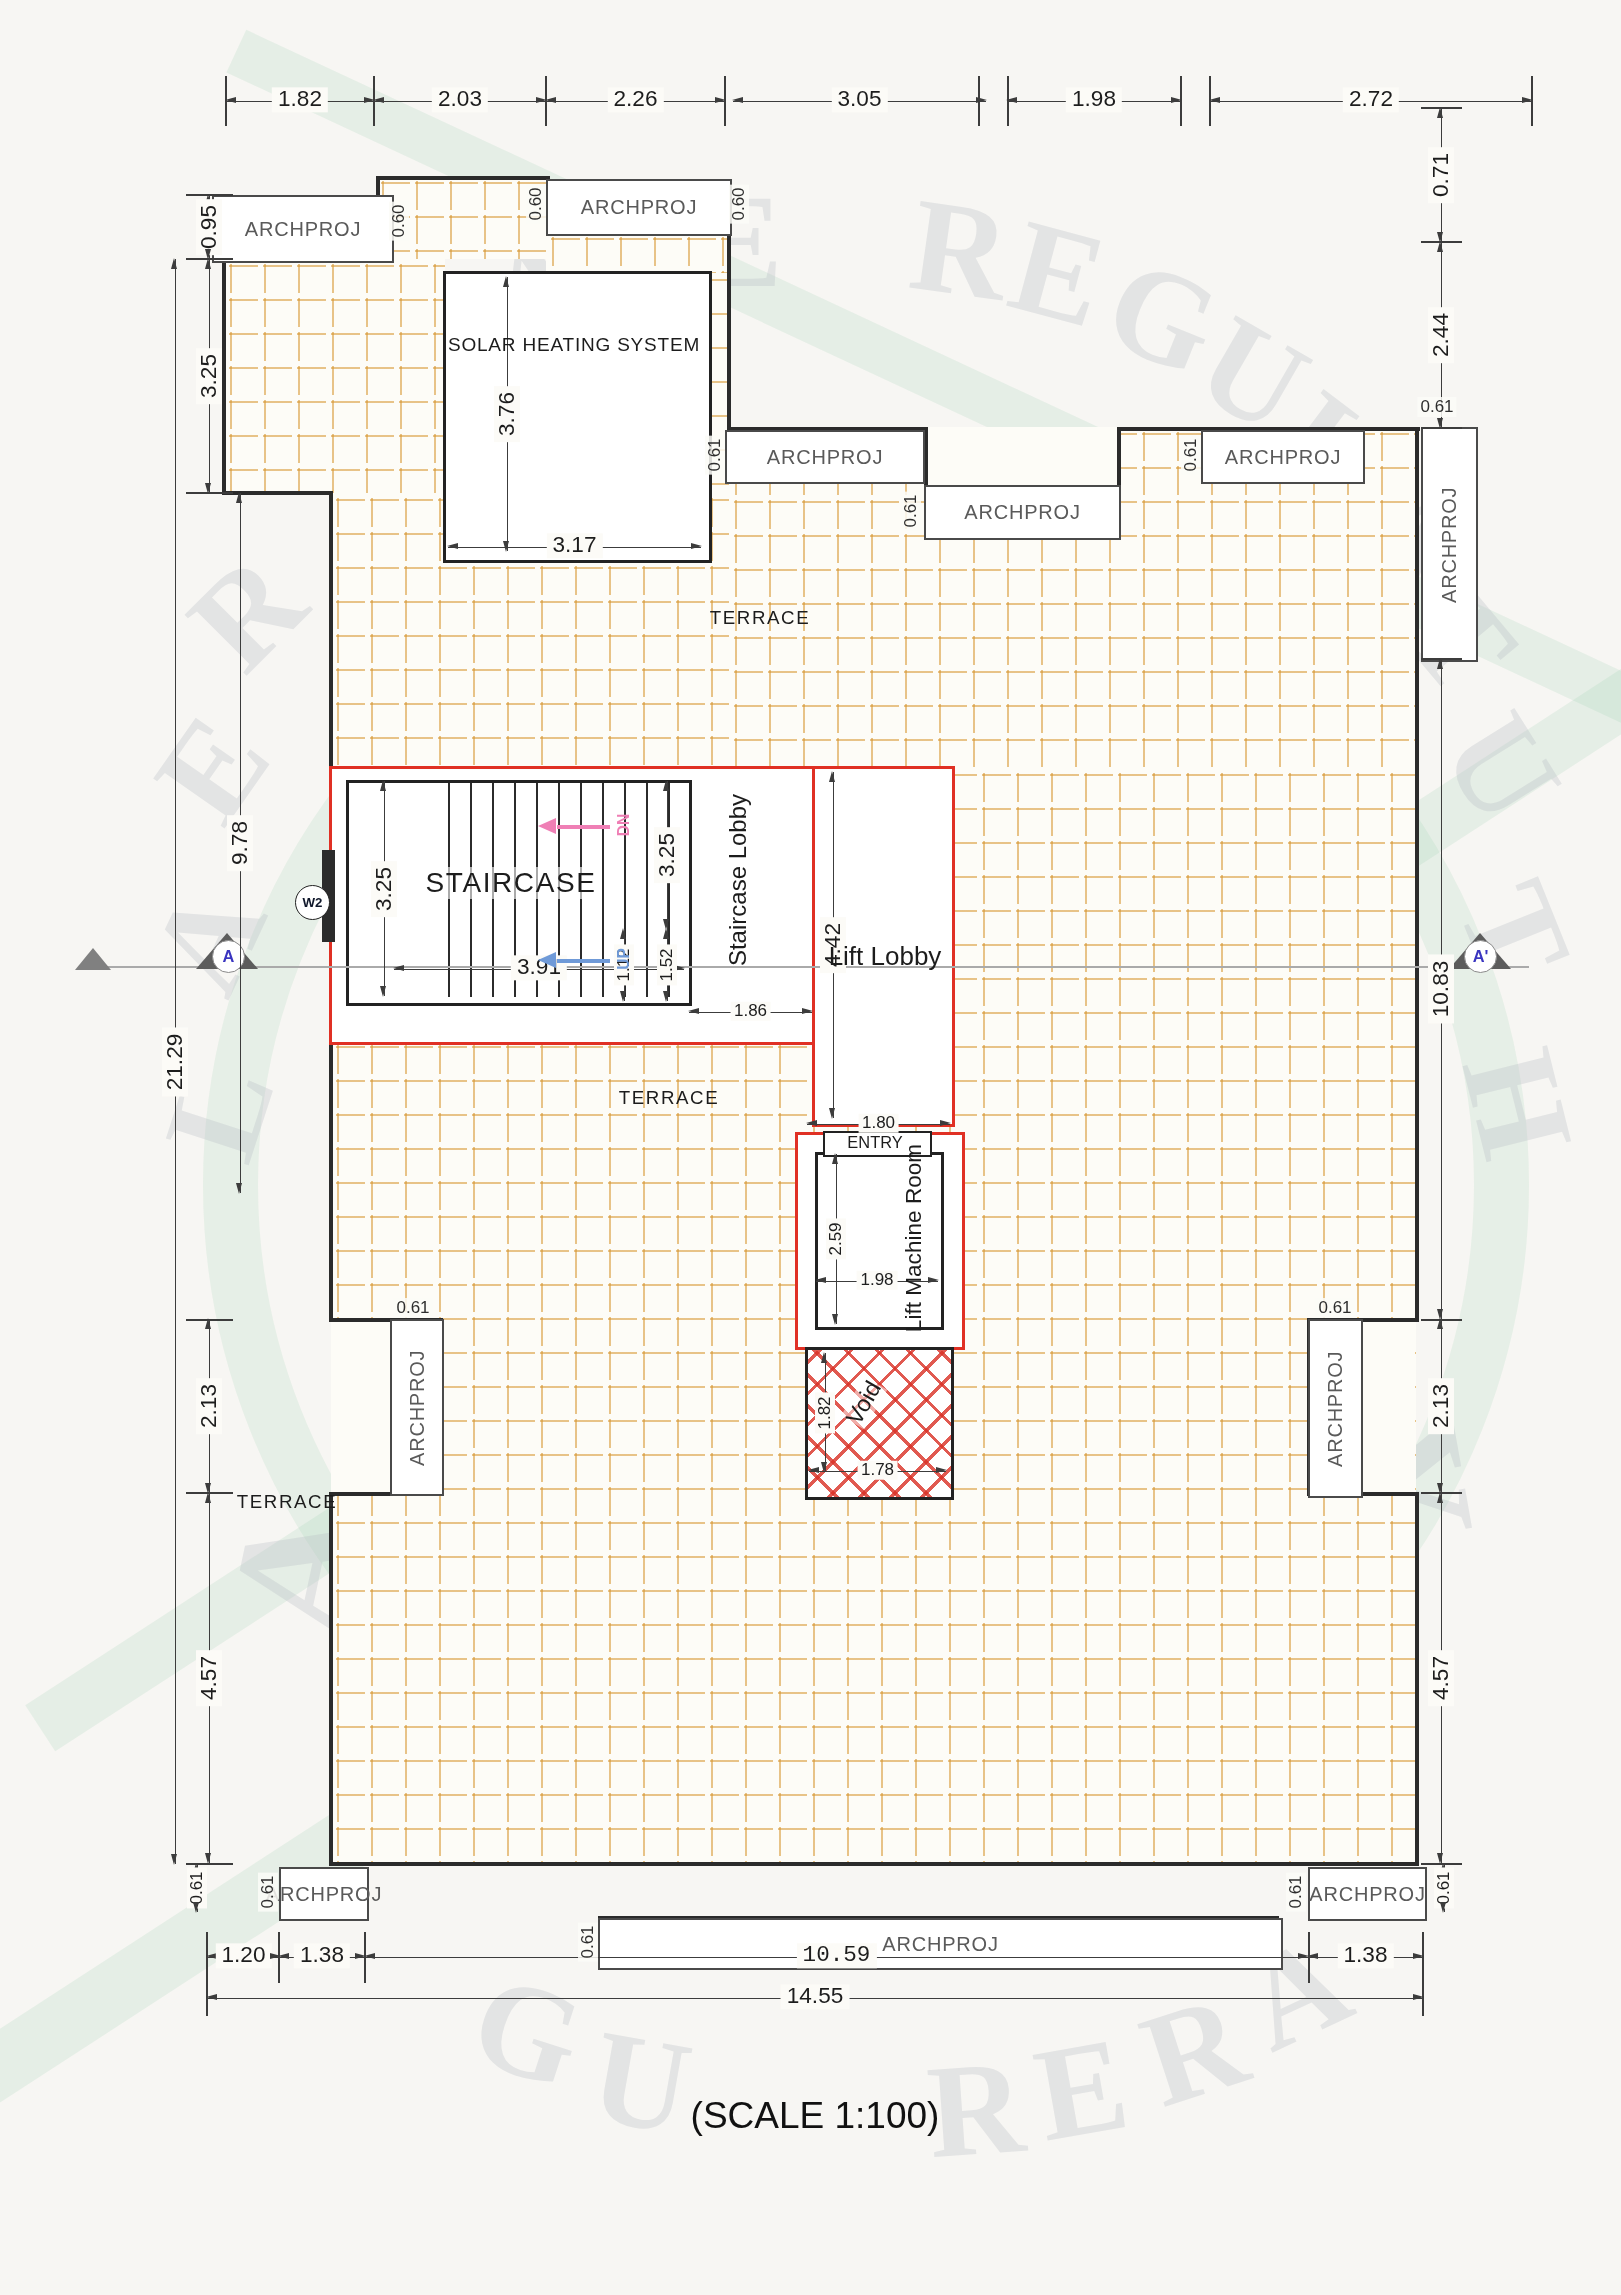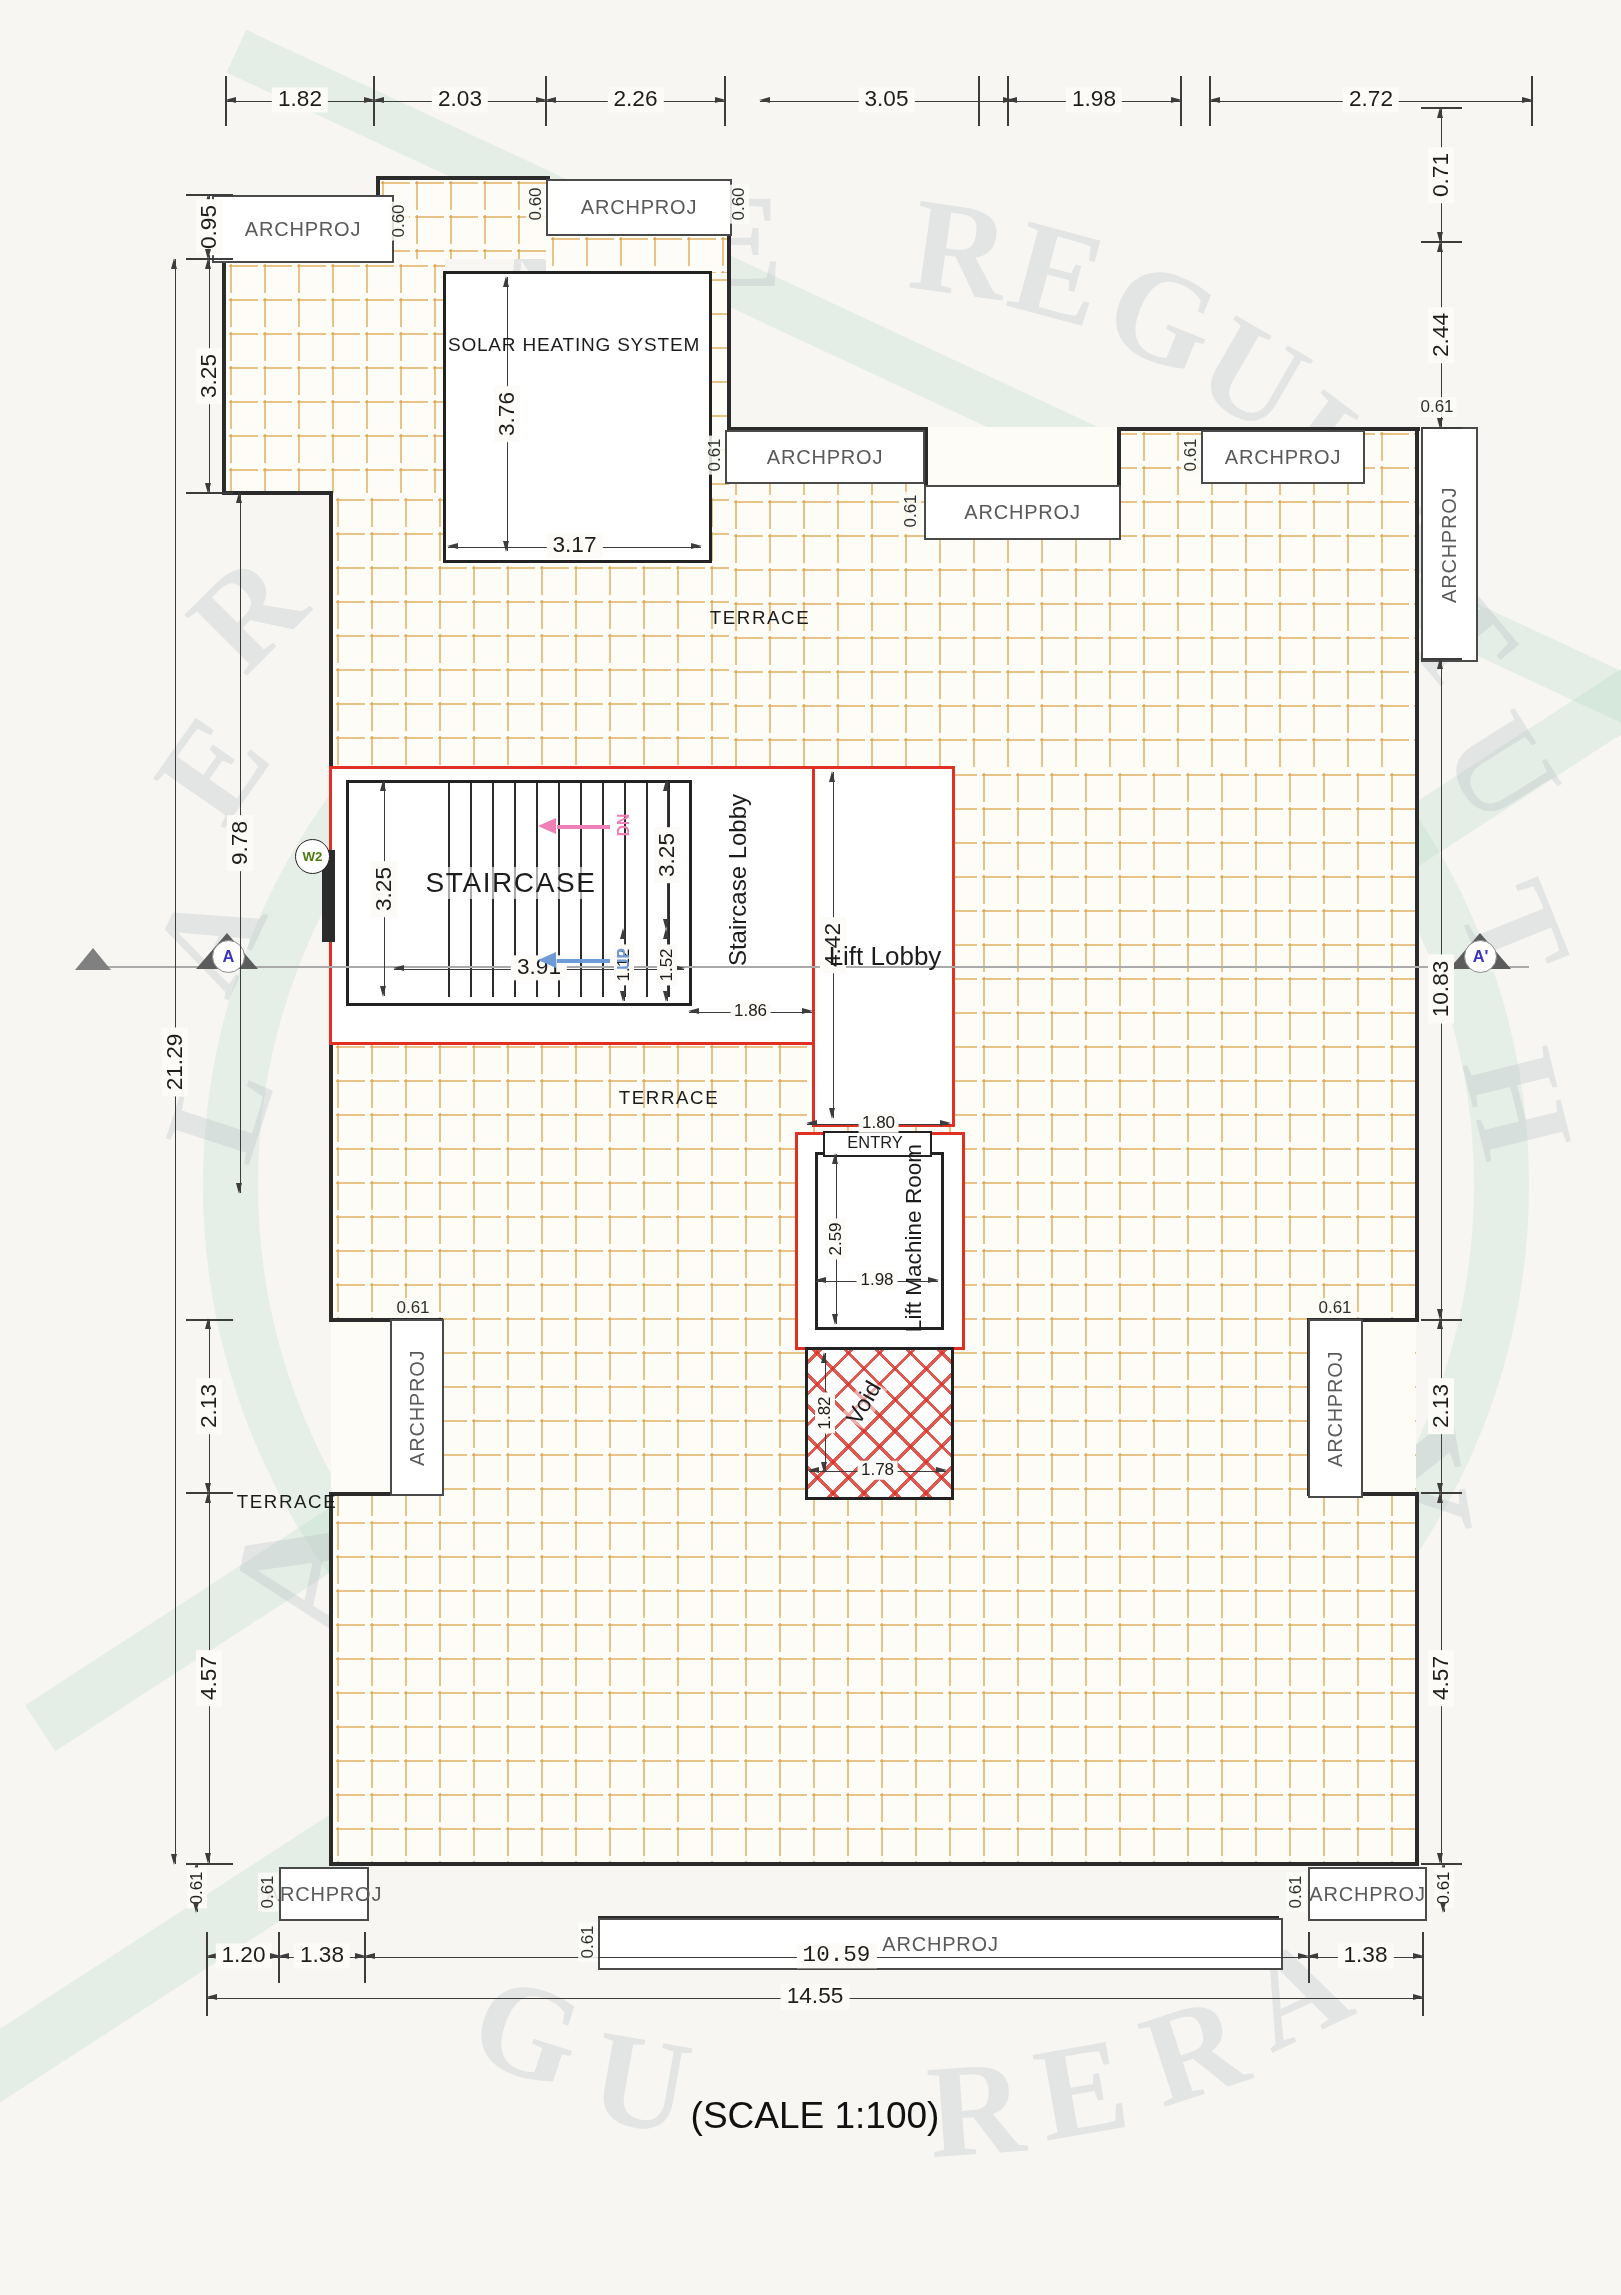--- a/index.html
+++ b/index.html
@@ -136,21 +136,21 @@
   <div class="sectri" style="left:196px;top:933px;"></div>
   <div class="seccir" style="left:212px;top:940px;">
       <span>A</span>
     </div>
   <div class="sectri" style="left:1449px;top:933px;"></div>
   <div class="seccir" style="left:1464px;top:940px;">
       <span>A'</span>
     </div>
 
   <div class="wall" style="left:322px;top:850px;width:13.3px;height:92px;"></div>
-  <div class="seccir" style="left:295px;top:839px;width:33px;height:33px;color:#4d7c0f;border-color:#222;font-size:13.3px;">
+  <div class="seccir" style="left:295px;top:885px;width:33px;height:33px;color:#0f172a;border-color:#222;font-size:13.3px;">
       <span>W2</span>
     </div>
 
   <div class="apx" style="left:212px;top:195px;width:178px;height:64px;">
       <span>ARCHPROJ</span>
     </div>
   <div class="apx" style="left:546px;top:179px;width:182px;height:53px;">
       <span>ARCHPROJ</span>
     </div>
   <div class="apx" style="left:725px;top:430px;width:196px;height:50px;">
@@ -192,21 +192,21 @@
   <div class="tick" style="left:1531px;top:76px;width:1.6px;height:50px;"></div>
   <div class="dim dimh" style="left:226px;top:101px;width:148px;">
       <span>1.82</span>
     </div>
   <div class="dim dimh" style="left:374px;top:101px;width:172px;">
       <span>2.03</span>
     </div>
   <div class="dim dimh" style="left:546px;top:101px;width:179px;">
       <span>2.26</span>
     </div>
-  <div class="dim dimh" style="left:760px;top:101px;width:253px;">
+  <div class="dim dimh" style="left:733px;top:101px;width:253px;">
       <span>3.05</span>
     </div>
   <div class="dim dimh" style="left:1007px;top:101px;width:174px;">
       <span>1.98</span>
     </div>
   <div class="dim dimh" style="left:1210px;top:101px;width:322px;">
       <span>2.72</span>
     </div>
 
   <div class="tick" style="left:186px;top:194px;width:47px;height:1.6px;"></div>

